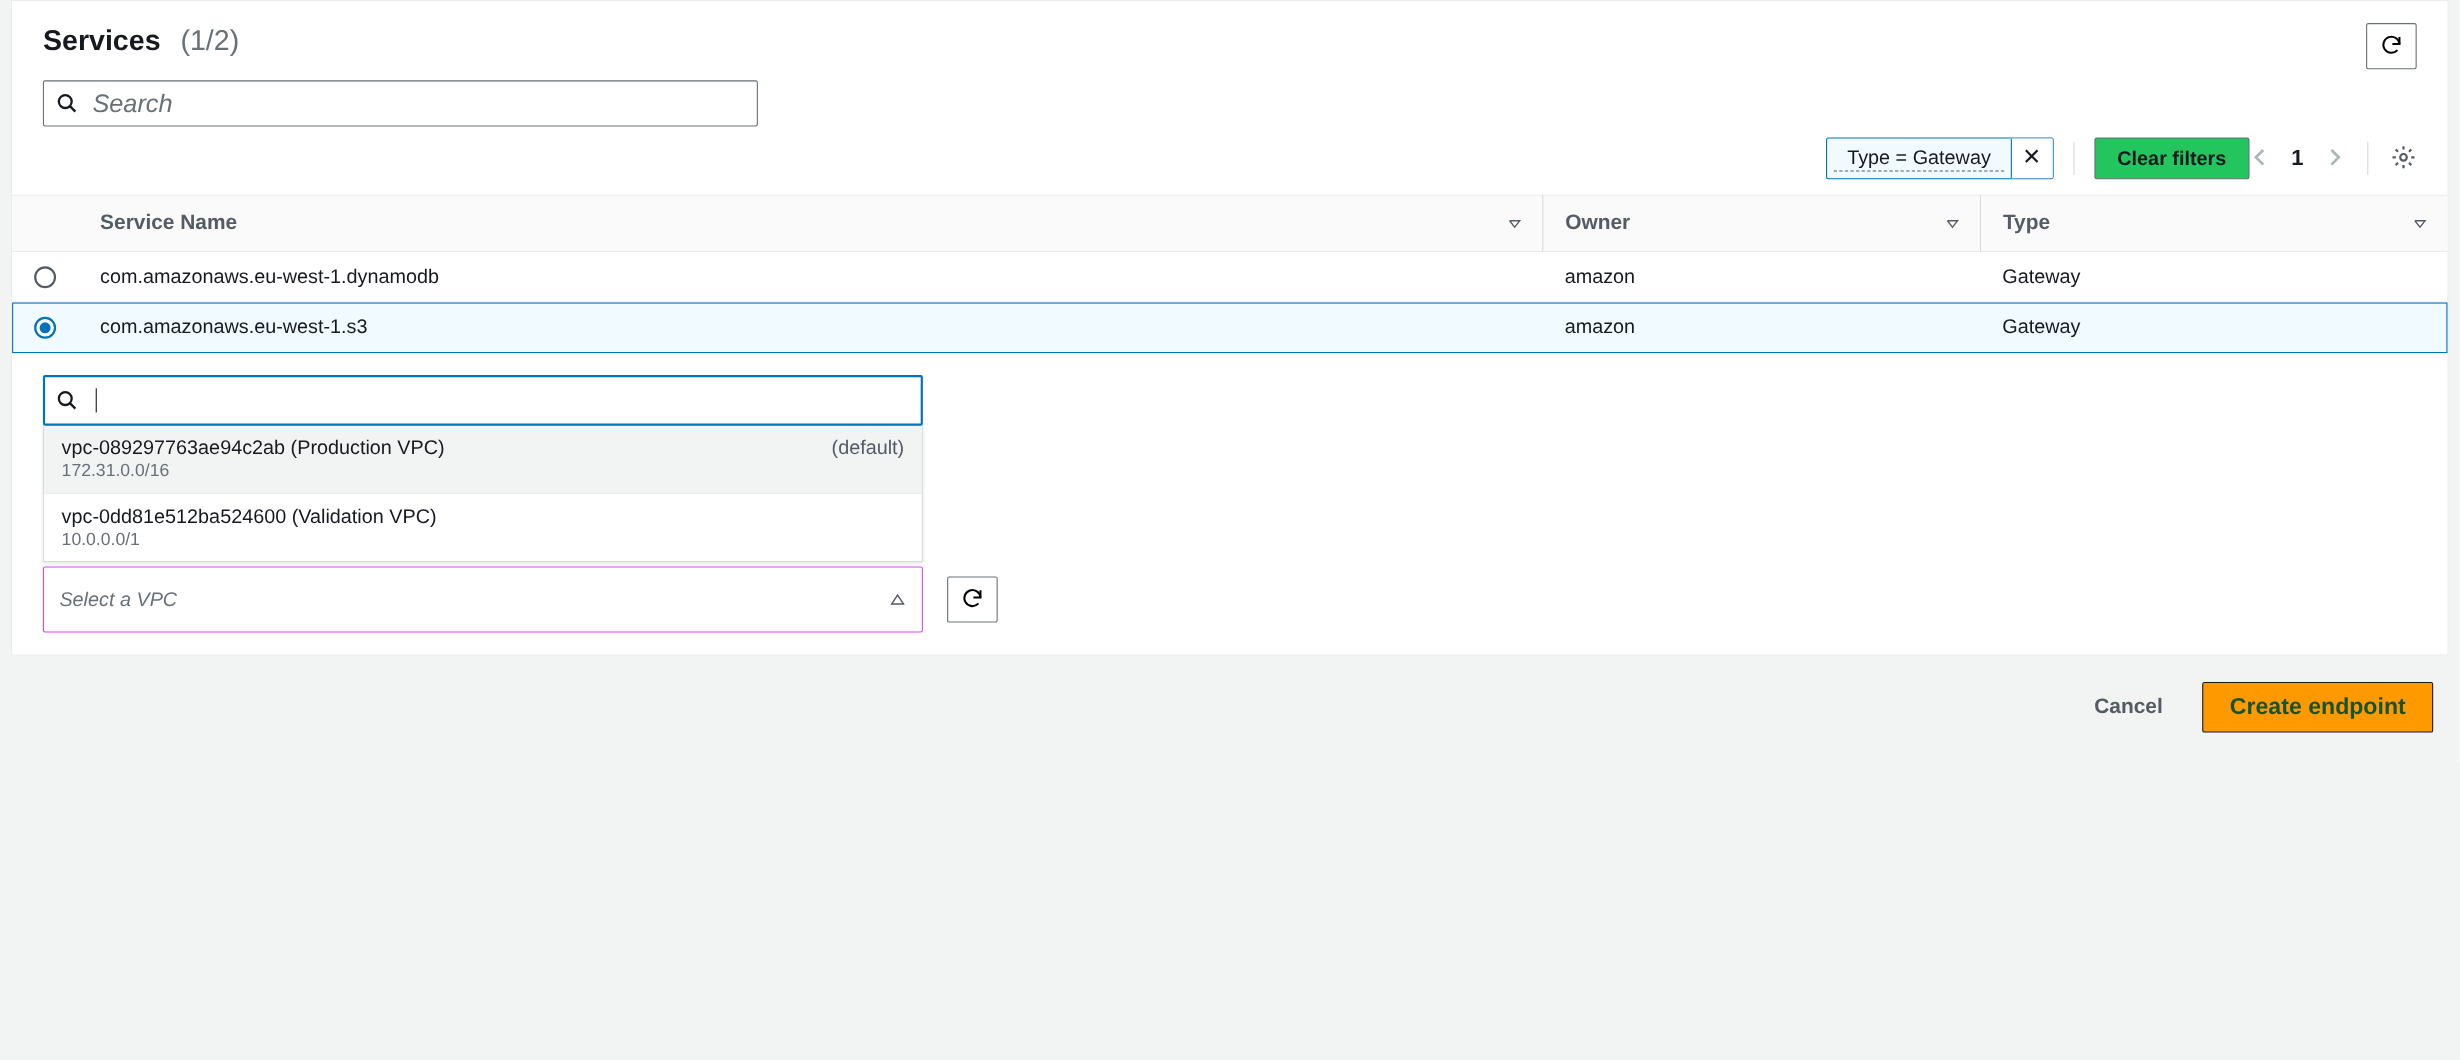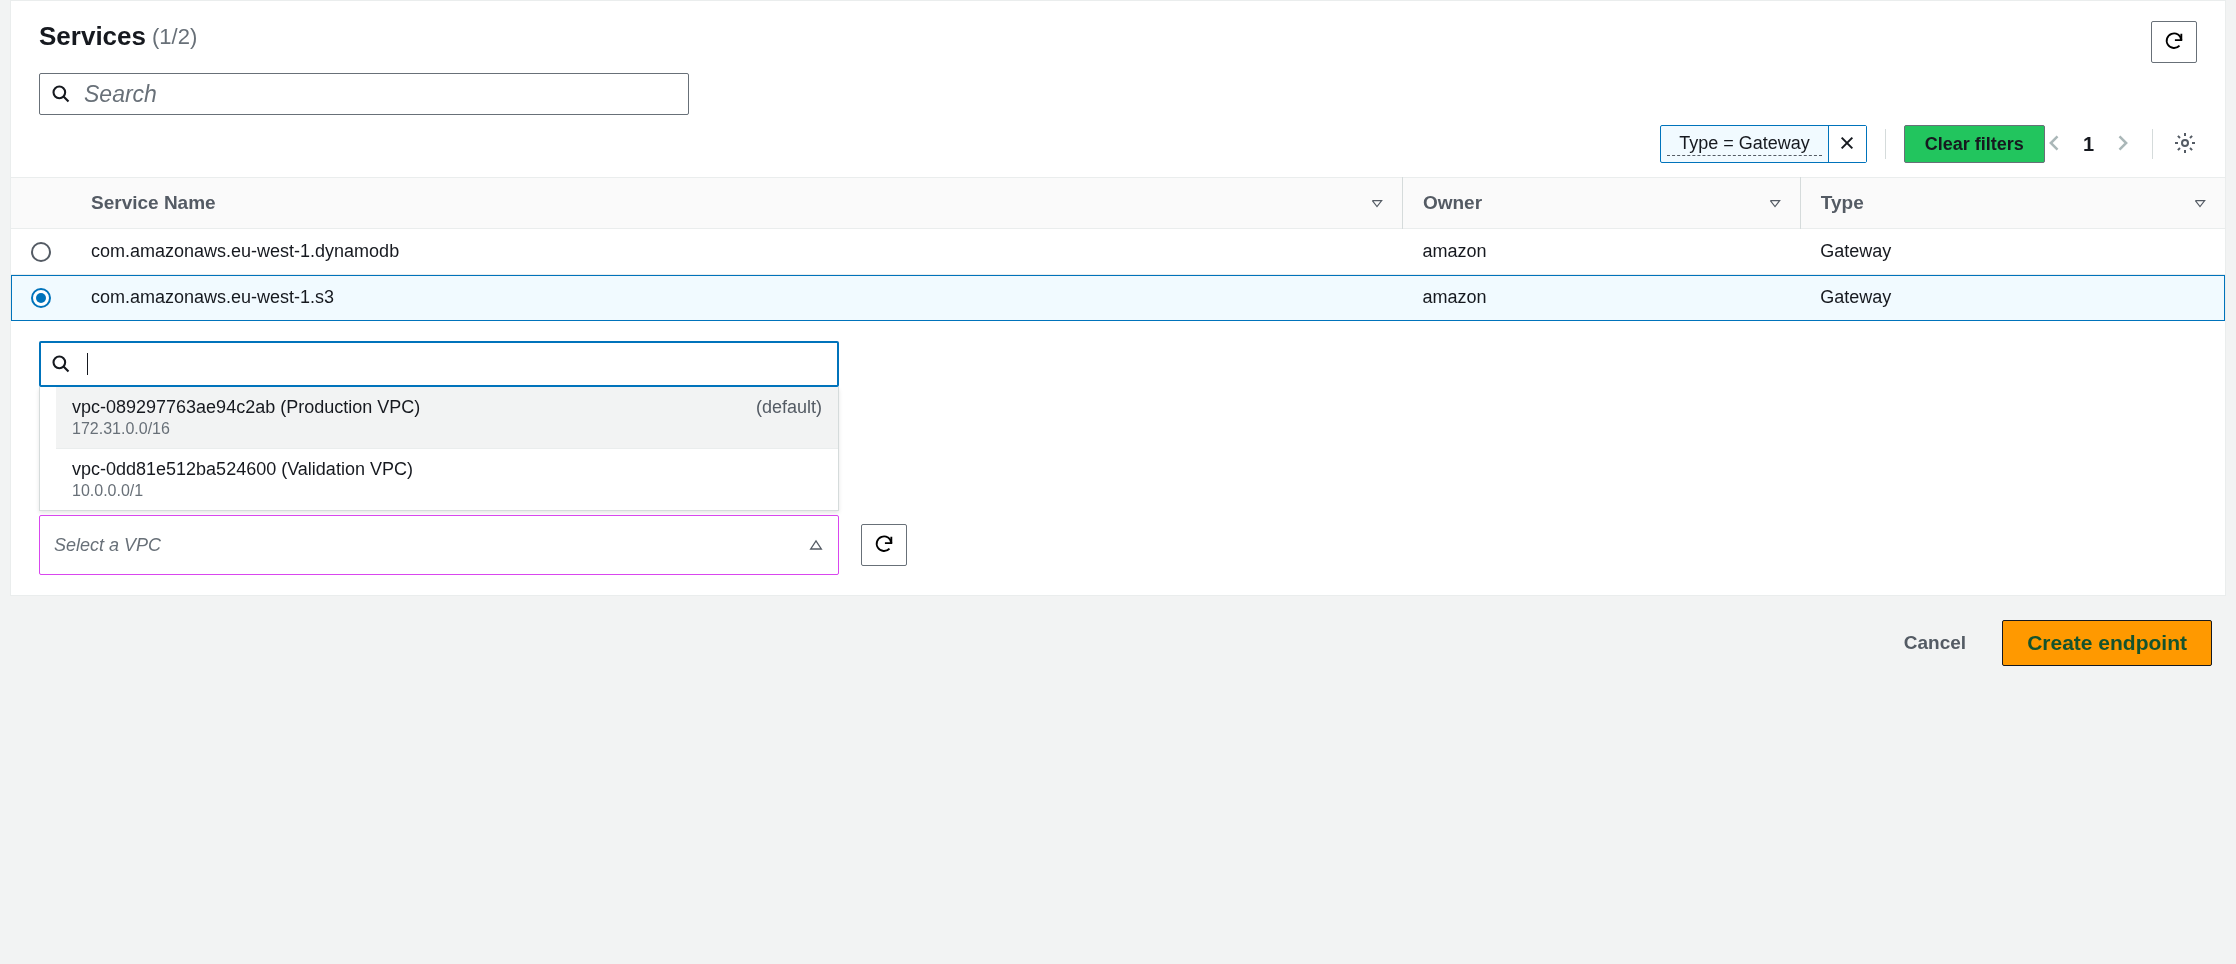--- a/index.html
+++ b/index.html
@@ -24,32 +24,32 @@
     
     .panel-header {
       display: flex;
       align-items: flex-start;
       justify-content: space-between;
       padding: 20px 28px 0 28px;
     }
     
     .panel-title-row {
       display: flex;
-      align-items: center;
-      gap: 6px;
+      align-items: flex-start;
+      gap: 18px;
     }
     
     .panel-title {
       font-size: 26px;
       font-weight: 700;
       color: #16191f;
     }
     
     .panel-count {
-      font-size: 22px;
+      font-size: 26px;
       font-weight: 400;
       color: #687078;
     }
     
     .icon-button {
       width: 46px;
       height: 42px;
       border: 1px solid #687078;
       background: #fff;
       display: flex;
@@ -301,21 +301,20 @@
       background: #16191f;
     }
     
     .dropdown-list {
       width: 800px;
       max-width: 100%;
       border: 1px solid #d5dbdb;
       border-top: none;
       background: #fff;
       box-shadow: 0 2px 4px rgba(0,0,0,0.1);
-      padding-left: 16px;
     }
     
     .dropdown-item {
       padding: 10px 16px;
       cursor: pointer;
       border-bottom: 1px solid #eaeded;
     }
     
     .dropdown-item:last-child {
       border-bottom: none;

